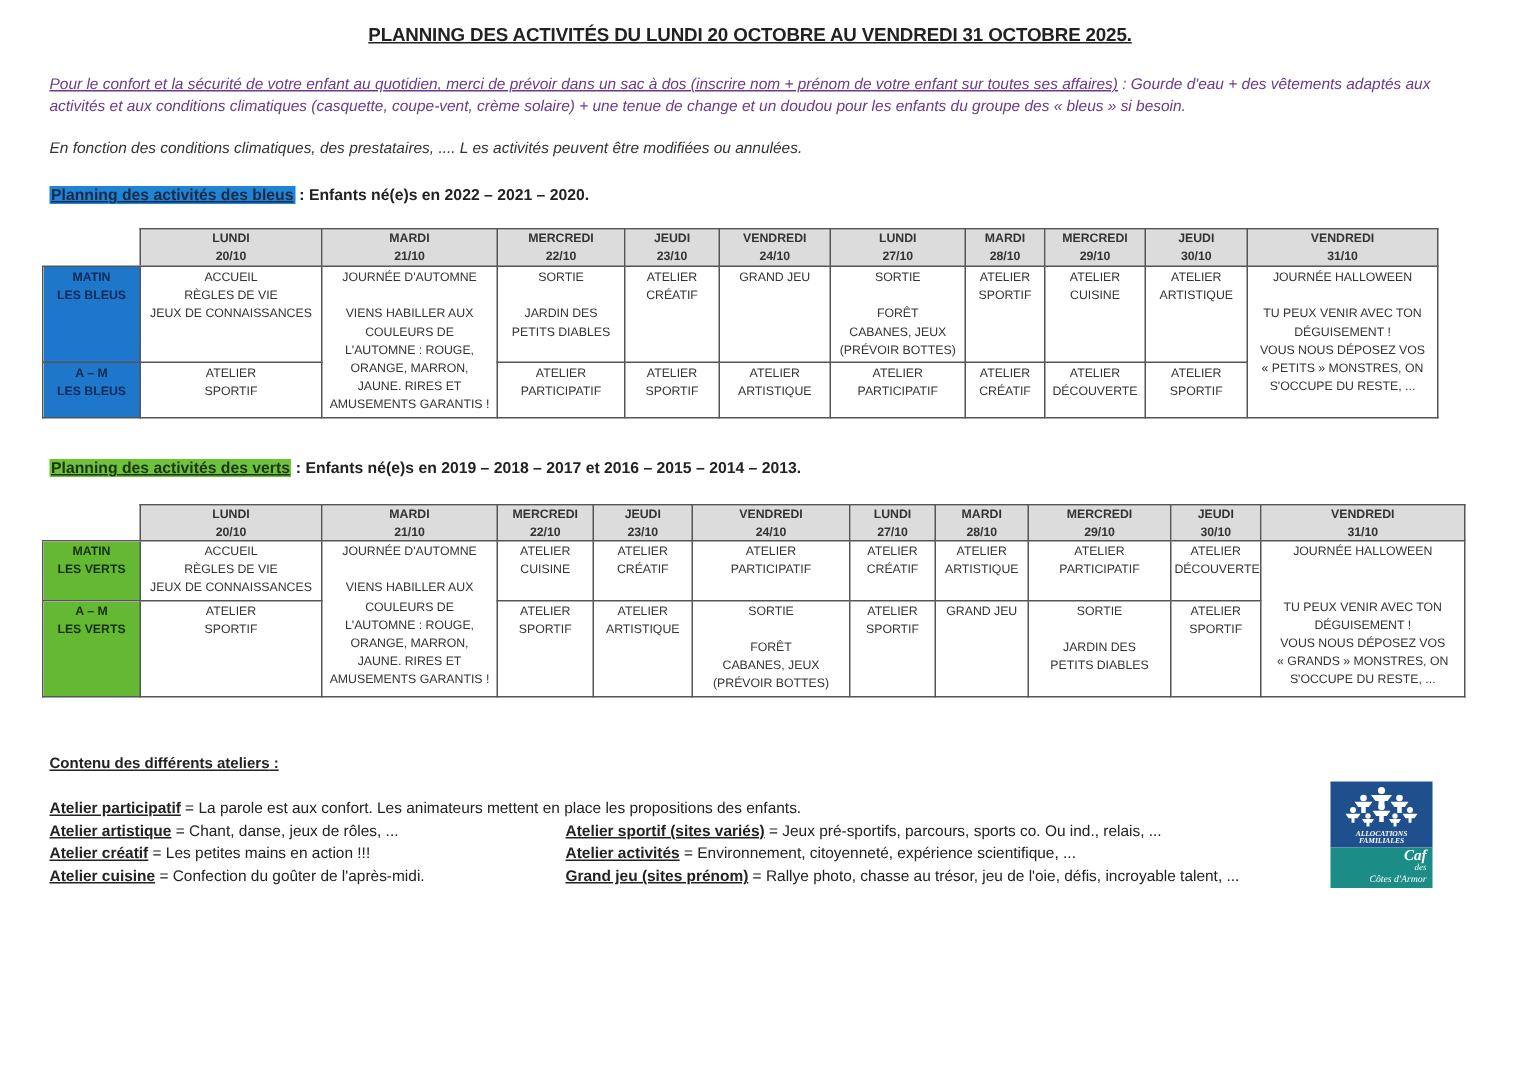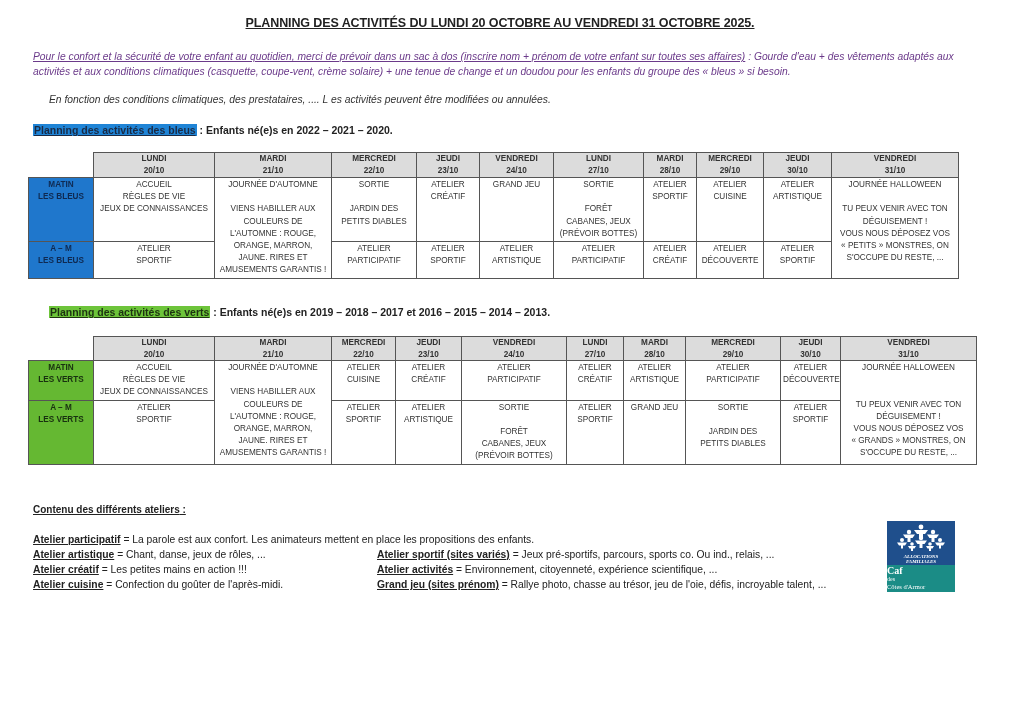--- a/index.html
+++ b/index.html
@@ -3,25 +3,25 @@
 <meta charset="utf-8">
 <style>
   html, body { margin: 0; padding: 0; background: #ffffff; }
   body { width: 1024px; height: 724px; position: relative; overflow: hidden;
          font-family: "Liberation Sans", sans-serif; color: #222; }
   .title { position: absolute; left: 0; width: 1000px; top: 16px; text-align: center;
            font-size: 12.5px; font-weight: bold; text-decoration: underline; letter-spacing: -0.1px; }
   .intro { position: absolute; left: 33px; top: 49px; width: 940px; font-size: 10.3px; font-style: italic;
            color: #6b3a8a; line-height: 15px; }
   .intro .u { text-decoration: underline; }
-  .note { position: absolute; left: 33px; top: 94px; font-size: 10.3px; font-style: italic; color: #333; margin-left: 16px; }
+  .note { position: absolute; left: 33px; top: 94px; font-size: 10.3px; font-style: italic; color: #333; }
   .sec-title { position: absolute; left: 33px; font-size: 10.5px; font-weight: bold; color: #222; }
   .sec-title .hl { text-decoration: underline; padding: 0 1px; }
   .hl-blue { background: #1f84d6; color: #1a2a44; }
-  .hl-green { background: #6dc43a; color: #1e3312; margin-left: 16px; }
+  .hl-green { background: #6dc43a; color: #1e3312; }
 
   table.plan { position: absolute; border-collapse: collapse; font-size: 8.2px; color: #333;
                table-layout: fixed; }
   table.plan td, table.plan th { border: 1px solid #555; text-align: center; vertical-align: top;
                padding: 1px 2px; line-height: 12.2px; overflow: hidden; }
   table.plan th { background: #dcdcdc; font-weight: bold; color: #333; padding: 0 2px; line-height: 11.5px; }
   table.plan th.blank { background: transparent; border: none; border-bottom: 1px solid #555; }
   table.plan td.rowlab { font-weight: bold; color: #0f2a52; }
   table.plan td.lab-blue { background: #1f77cc; }
   table.plan td.lab-green { background: #65b832; color: #183010; }
@@ -33,21 +33,21 @@
   .contenu { position: absolute; left: 33px; top: 504px; font-size: 10px; font-weight: bold; text-decoration: underline; color: #222; }
   .contenu-colon { text-decoration: none; }
   .def { position: absolute; font-size: 10.3px; color: #222; white-space: nowrap; }
   .def .k { font-weight: bold; text-decoration: underline; }
 
   .logo { position: absolute; left: 887px; top: 521px; width: 68px; height: 71px; }
   .logo .top { position: absolute; left: 0; top: 0; width: 68px; height: 44px; background: #1f4f8c; }
   .logo .bot { position: absolute; left: 0; top: 44px; width: 68px; height: 27px; background: #1b8c86; }
   .logo .af { position: absolute; left: 0; width: 68px; text-align: center; color: #fff; font-family: "Liberation Serif", serif;
               font-size: 5px; font-weight: bold; font-style: italic; line-height: 5px; }
-  .logo .caf { position: absolute; left: 0; width: 64px; text-align: left; color: #fff; font-family: "Liberation Serif", serif; }
+  .logo .caf { position: absolute; left: 0; width: 64px; text-align: right; color: #fff; font-family: "Liberation Serif", serif; font-style: italic; }
 </style>
 </head>
 <body>
 
 <div class="title">PLANNING DES ACTIVITÉS DU LUNDI 20 OCTOBRE AU VENDREDI 31 OCTOBRE 2025.</div>
 
 <div class="intro"><span class="u">Pour le confort et la sécurité de votre enfant au quotidien, merci de prévoir dans un sac à dos (inscrire nom + prénom de votre enfant sur toutes ses affaires)</span><span> : Gourde d'eau + des vêtements adaptés aux activités et aux conditions climatiques (casquette, coupe-vent, crème solaire) + une tenue de change et un doudou pour les enfants du groupe des « bleus » si besoin.</span></div>
 
 <div class="note">En fonction des conditions climatiques, des prestataires, .... L es activités peuvent être modifiées ou annulées.</div>
 

